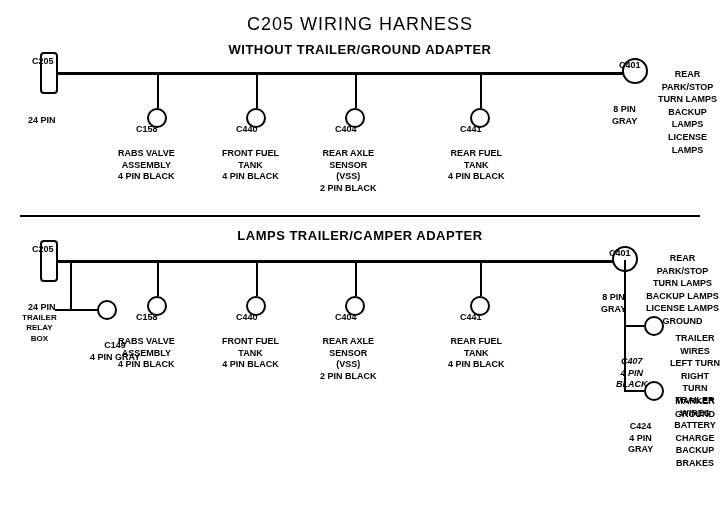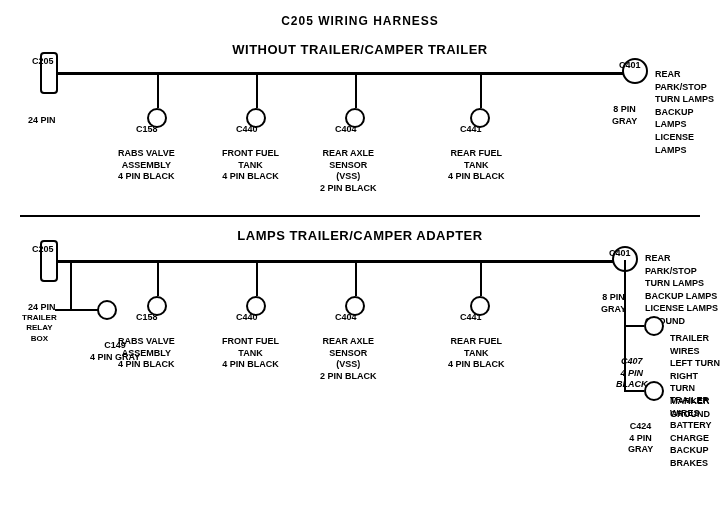--- a/index.html
+++ b/index.html
@@ -7,22 +7,22 @@
       width: 720px;
       height: 517px;
       background: #fff;
       font-family: Arial, Helvetica, sans-serif;
       font-size: 10px;
       overflow: hidden;
       position: relative;
     }
     .page-title {
       text-align: center;
-      font-size: 12px;
-      font-weight: bold;
+      font-size: 18px;
+      font-weight: normal;
       padding-top: 8px;
       letter-spacing: 1px;
     }
     .diagram-area {
       position: relative;
       width: 720px;
       height: 500px;
     }
     
     .section-label {
@@ -61,31 +61,31 @@
     }
     .label {
       position: absolute;
       font-size: 9px;
       font-weight: bold;
       text-align: center;
       line-height: 1.3;
       margin-top: 18px;
     }
     .label-left {
-      text-align: left;
+      text-align: center;
     }
   </style>
 </head>
 <body>
 
 <div class="diagram-area">
 
   <div class="page-title" style="position:absolute;top:6px;left:0;width:720px;">C205 WIRING HARNESS</div>
 
-  <div class="section-label" style="position:absolute;top:42px;left:140px;width:440px;text-align:center;">WITHOUT  TRAILER/CAMPER TRAILER</div>
+  <div class="section-label" style="position:absolute;top:42px;left:140px;width:440px;text-align:center;">WITHOUT  TRAILER/GROUND ADAPTER</div>
 
   <div class="hline" style="top:72px;left:55px;width:590px;"></div>
 
   <div class="connector-rect" style="top:52px;left:40px;width:18px;height:42px;"></div>
   <div class="label" style="top:38px;left:32px;">C205</div>
   <div class="label" style="top:97px;left:28px;">24 PIN</div>
 
   <div class="connector" style="top:58px;left:622px;width:26px;height:26px;"></div>
   <div class="label" style="top:42px;left:619px;">C401</div>
   <div class="label" style="top:86px;left:612px;">8 PIN<br>GRAY</div>

